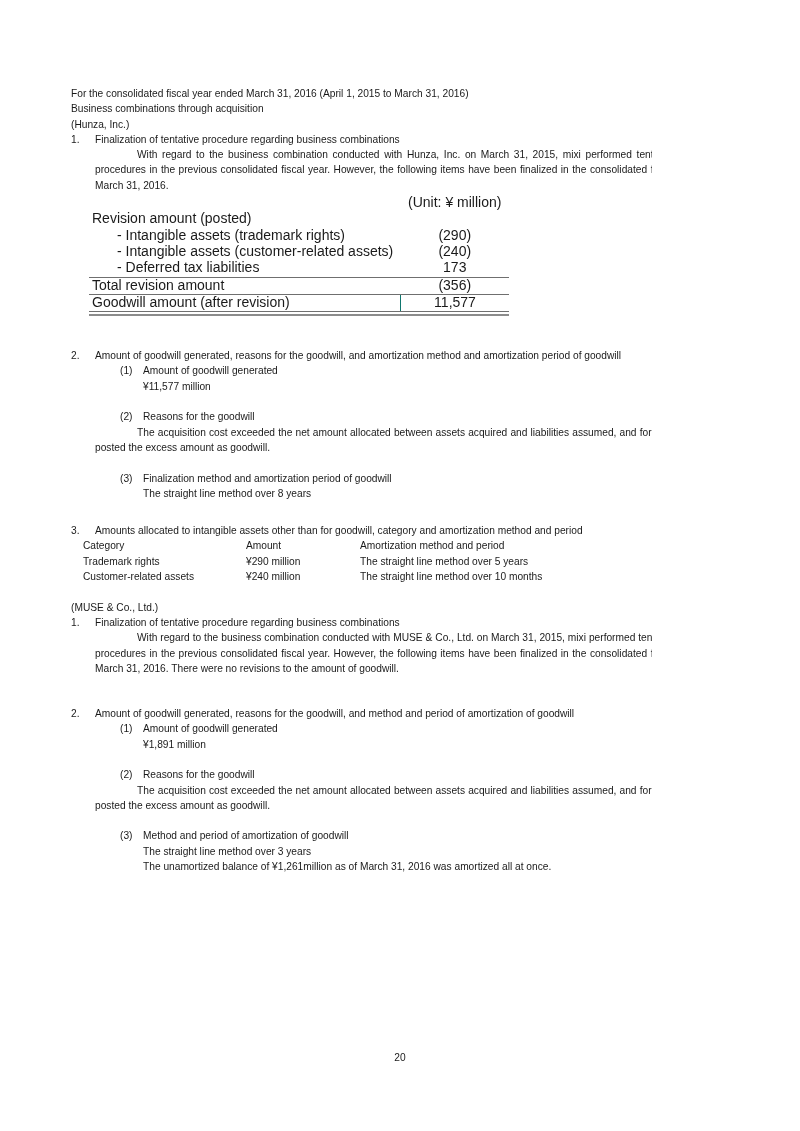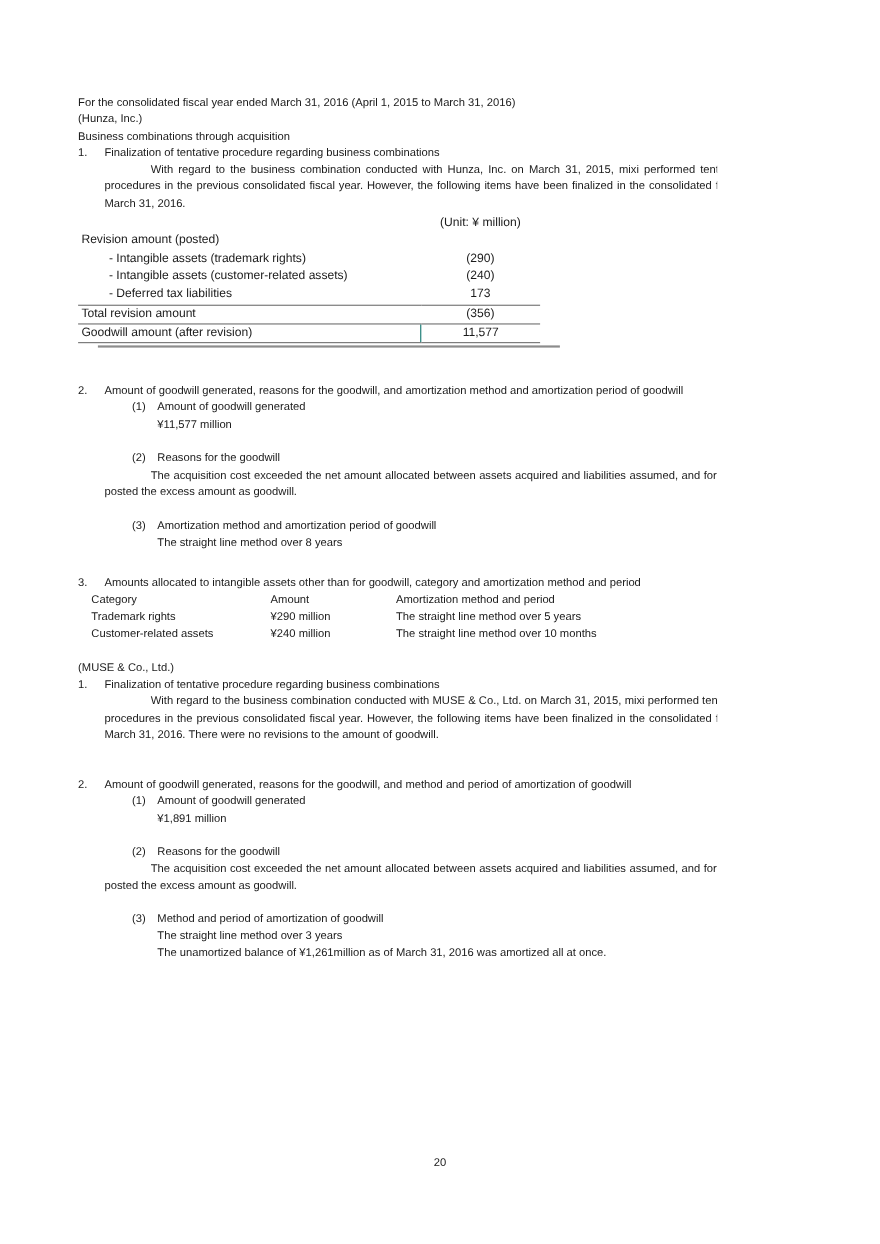--- a/index.html
+++ b/index.html
@@ -67,22 +67,23 @@
     top: 0;
   }
   .gap-sm { height: 15.3px; }
   .gap-md { height: 22px; }
   .gap-lg { height: 30px; }
 
   
   .gw-table {
     margin-top: 2px;
     width: 420px;
+    margin-left: 18px;
     border-collapse: collapse;
-    font-size: 11px;
+    font-size: 14px;
   }
   .gw-table td {
     padding: 0 0 1px 0;
     line-height: 15.3px;
     vertical-align: bottom;
   }
   .gw-table td.lbl { text-align: left; padding-left: 3px; }
   .gw-table td.lbl.ind { padding-left: 28px; }
   .gw-table td.lbl.ctr { text-align: left; }
   .gw-table td.amt {
@@ -130,23 +131,23 @@
     color: #1a1a1a;
   }
 </style>
 </head>
 <body>
 
 <div class="page">
   <div class="content">
 
     <div class="line">For the consolidated fiscal year ended March 31, 2016 (April 1, 2015 to March 31, 2016)</div>
+    <div class="line">Business combinations through acquisition</div>
+
     <div class="line">(Hunza, Inc.)</div>
-
-    <div class="line">Business combinations through acquisition</div>
 
     <div class="numitem">
       <span class="marker">1.</span>
       <div class="line">Finalization of tentative procedure regarding business combinations</div>
       <p class="para indent-first">With regard to the business combination conducted with Hunza, Inc. on March 31, 2015, mixi performed tentative accounting procedures in the previous consolidated fiscal year. However, the following items have been finalized in the consolidated fiscal year ended March 31, 2016.</p>
     </div>
 
     <table class="gw-table">
       <tbody>
           <tr class="unit">
@@ -198,21 +199,21 @@
       <div class="subitem">
         <span class="marker">(2)</span>
         <div class="line">Reasons for the goodwill</div>
       </div>
       <p class="para indent-first">The acquisition cost exceeded the net amount allocated between assets acquired and liabilities assumed, and for this reason, mixi posted the excess amount as goodwill.</p>
 
       <div class="gap-sm"></div>
 
       <div class="subitem">
         <span class="marker">(3)</span>
-        <div class="line">Amortization method and amortization period of goodwill</div>
+        <div class="line">Finalization method and amortization period of goodwill</div>
         <div class="line">The straight line method over 8 years</div>
       </div>
     </div>
 
     <div class="gap-md"></div>
 
     <div class="numitem">
       <span class="marker">3.</span>
       <div class="line">Amounts allocated to intangible assets other than for goodwill, category and amortization method and period</div>
     </div>

